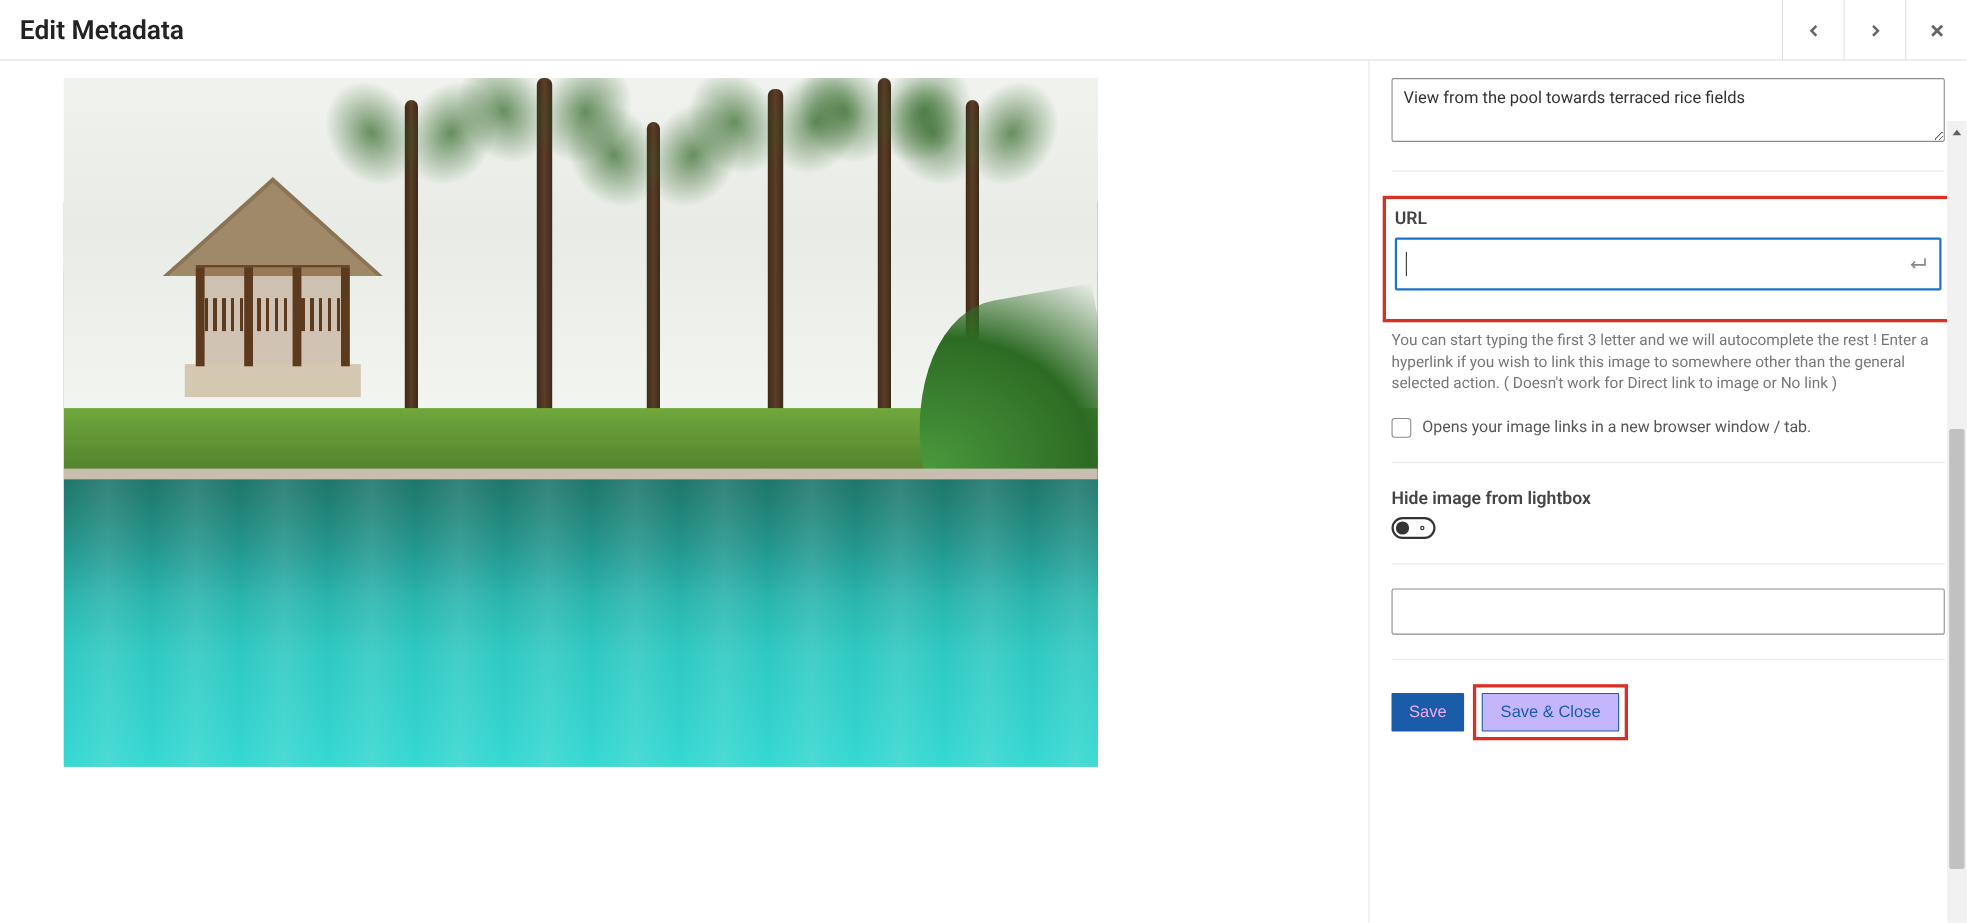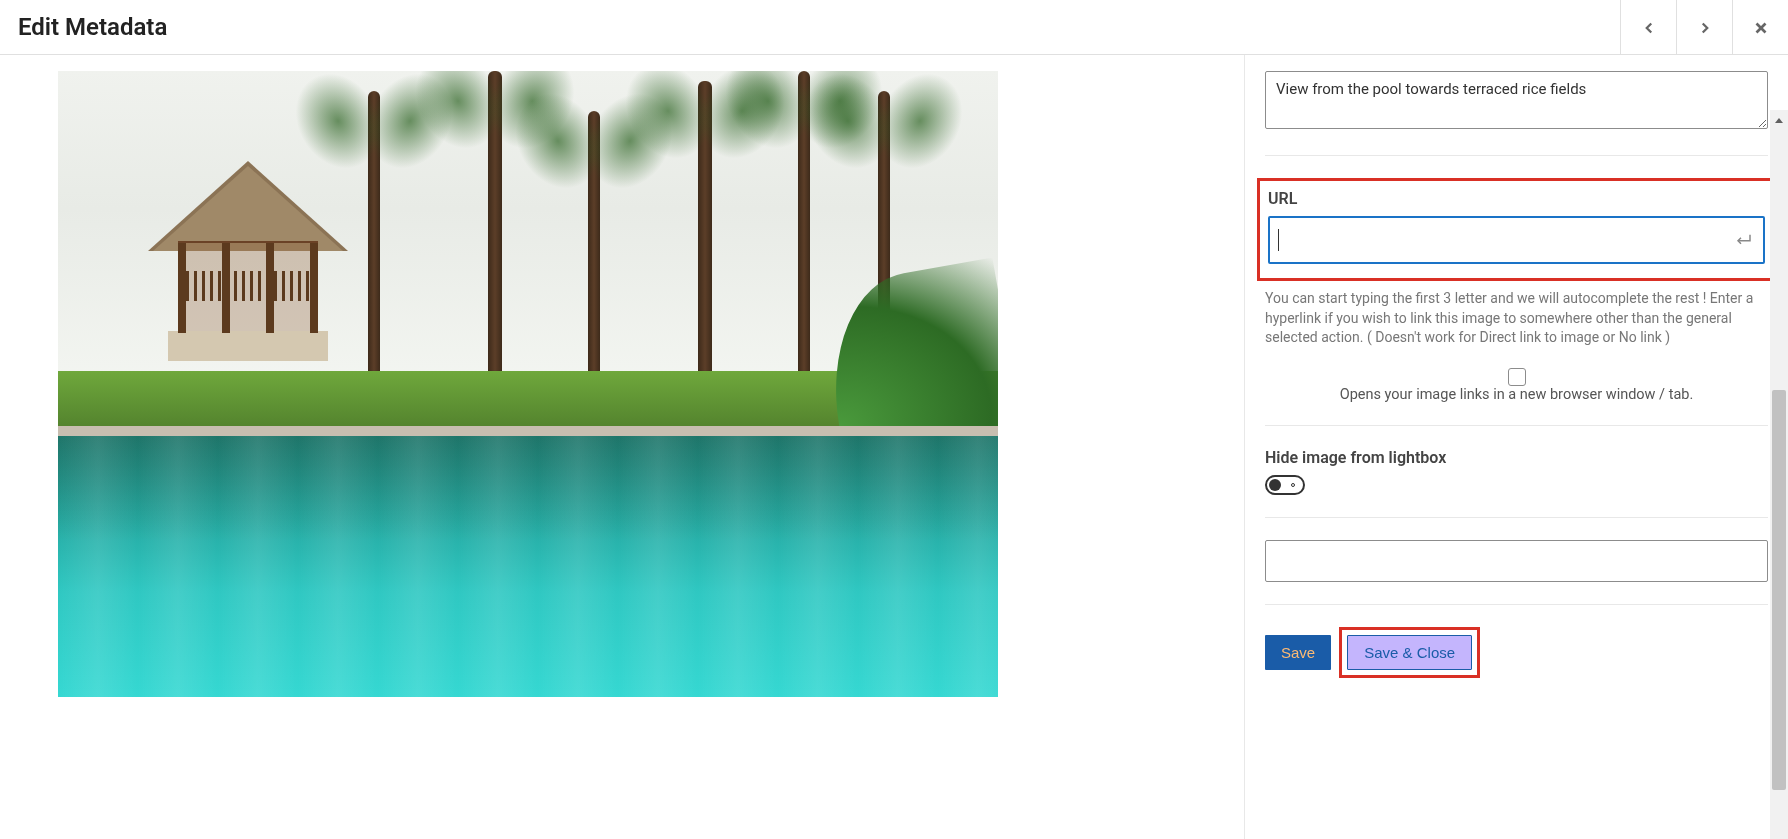--- a/index.html
+++ b/index.html
@@ -252,21 +252,21 @@
       cursor: pointer;
       background: #fff;
     }
     .custom-select svg {
       width: 14px;
       height: 14px;
       color: #222;
     }
     .url-highlight {
       border: 3px solid #d93025;
-      padding: 8px 8px 14px 8px;
+      padding: 8px 8px 26px 8px;
       margin: 0 -8px;
     }
     .url-input-wrap {
       position: relative;
     }
     .url-input {
       width: 100%;
       height: 48px;
       border: 2px solid #1a73c7;
       border-radius: 2px;
@@ -293,22 +293,22 @@
     }
     .help-text {
       font-size: 14px;
       color: #777;
       line-height: 1.4;
       margin-top: 8px;
     }
     .checkbox-row {
       display: flex;
       align-items: center;
+      gap: 10px;
       margin-top: 20px;
-      flex-direction: column;
     }
     .checkbox-box {
       width: 18px;
       height: 18px;
       border: 1px solid #8c8c8c;
       border-radius: 3px;
       background: #fff;
       cursor: pointer;
     }
     .checkbox-label {
@@ -349,21 +349,21 @@
       font-size: 15px;
       font-family: inherit;
     }
     .button-row {
       display: flex;
       gap: 8px;
       align-items: center;
     }
     .btn-save {
       background: #1a5ca8;
-      color: #fdba74;
+      color: #f0abfc;
       border: none;
       padding: 9px 16px;
       font-size: 15px;
       cursor: pointer;
       border-radius: 1px;
       text-align: center;
     }
     .btn-save-close-wrap {
       border: 3px solid #d93025;
       padding: 5px;

